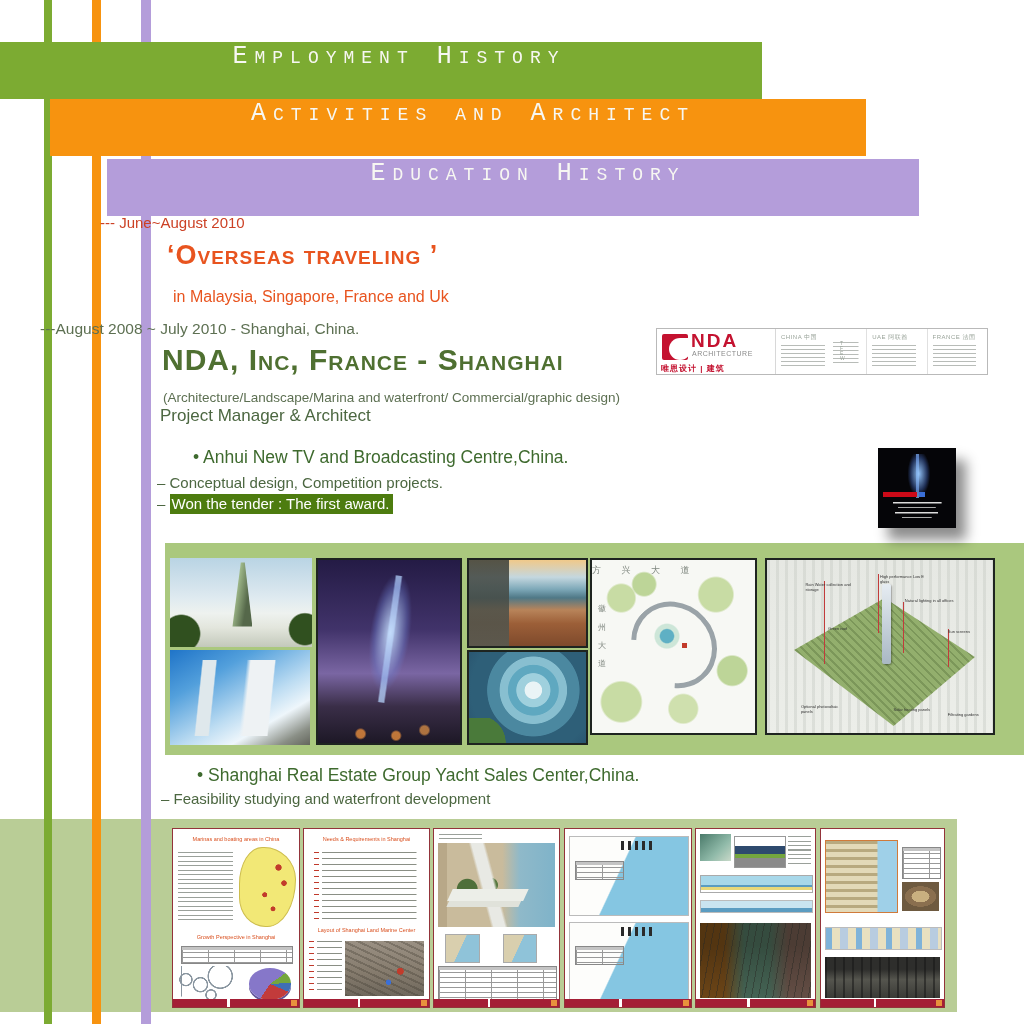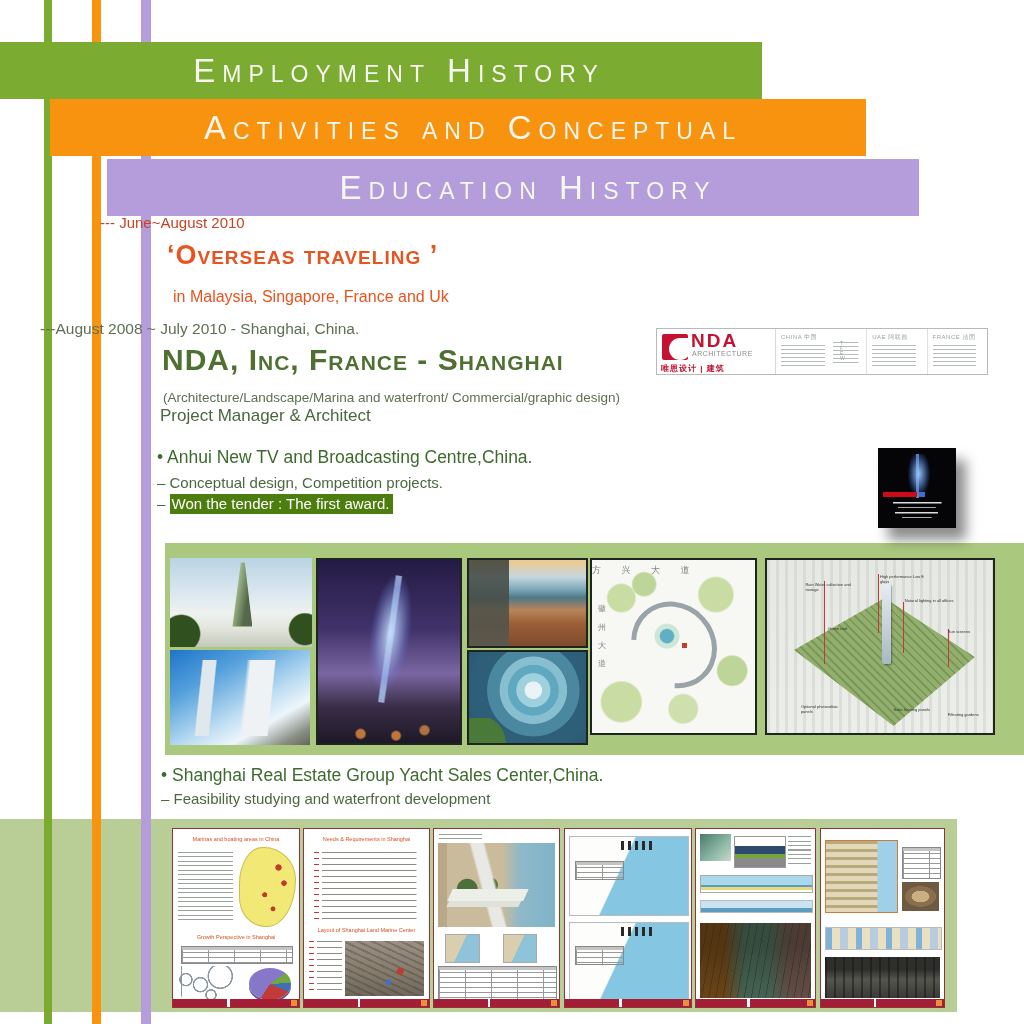--- a/index.html
+++ b/index.html
@@ -4,37 +4,37 @@
 <style>
   html,body{margin:0;padding:0;background:#fff;}
   .page{position:relative;width:1024px;height:1024px;background:#fff;overflow:hidden;
         font-family:"Liberation Sans",sans-serif;}
   
   .stripe{position:absolute;top:0;height:1024px;z-index:1;}
   .stripe.green{left:44px;width:8px;background:#7cab32;}
   .stripe.orange{left:92px;width:9px;background:#f7930f;}
   .stripe.purple{left:141px;width:10px;background:#b49dda;}
   
-  .banner{position:absolute;z-index:2;display:flex;align-items:center;justify-content:center;
-          color:#f7f7f2;font-variant:small-caps;letter-spacing:7px;font-size:33px;font-weight:400;}
+  .banner{position:absolute;z-index:2;display:flex;align-items:flex-start;justify-content:center;
+          color:#f7f7f2;font-variant:small-caps;letter-spacing:7px;font-size:25px;font-weight:400;font-family:Liberation Mono, monospace;}
   .banner.b-green{left:0;top:42px;width:762px;height:57px;background:#7cab32;padding-left:36px;box-sizing:border-box;}
   .banner.b-orange{left:50px;top:99px;width:816px;height:57px;background:#f7930f;padding-left:30px;box-sizing:border-box;}
   .banner.b-purple{left:107px;top:159px;width:812px;height:57px;background:#b49dda;padding-left:30px;box-sizing:border-box;}
   
   .txt{position:absolute;z-index:3;white-space:nowrap;}
   .date1{left:100px;top:214px;font-size:15px;color:#cc4125;}
   .h-overseas{left:167px;top:240px;font-size:27px;font-weight:bold;font-variant:small-caps;
               letter-spacing:1px;color:#e8541f;}
   .sub-overseas{left:173px;top:288px;font-size:16px;color:#e8541f;}
   .date2{left:40px;top:320px;font-size:15.5px;color:#5d7052;}
   .h-nda{left:162px;top:343px;font-size:30px;font-weight:bold;font-variant:small-caps;
          letter-spacing:1px;color:#4f7031;}
   .disciplines{left:163px;top:390px;font-size:13.5px;color:#5d7052;}
   .role{left:160px;top:406px;font-size:17px;color:#4c6741;}
-  .bullet{font-size:17.5px;color:#3e6a2e;}
+  .bullet{font-size:17.5px;color:#3e6a2e;margin-left:36px;}
   .b-anhui{left:157px;top:447px;}
   .l-anhui1{left:157px;top:474px;font-size:15px;color:#4c6741;}
   .l-anhui2{left:157px;top:495px;font-size:15px;color:#4c6741;}
   .hl{background:#4d7c0f;color:#fff;padding:1px 4px 2px 2px;}
   .b-yacht{left:161px;top:765px;}
   .l-yacht{left:161px;top:790px;font-size:15px;color:#4c6741;}
   
   .nda-card{position:absolute;left:656px;top:328px;width:332px;height:47px;background:#fff;
             border:1px solid #b9b9b9;z-index:3;display:flex;box-sizing:border-box;}
   .nc-logo{width:118px;position:relative;border-right:1px solid #d8d8d8;}
@@ -232,21 +232,21 @@
 
   <div class="sage"></div>
   <div class="stripe green"></div>
   <div class="stripe orange"></div>
   <div class="stripe purple"></div>
 
   <div class="banner b-green">
     <span>Employment History</span>
   </div>
   <div class="banner b-orange">
-    <span>Activities and Conceptual</span>
+    <span>Activities and Architect</span>
   </div>
   <div class="banner b-purple">
     <span>Education History</span>
   </div>
 
   <div class="txt date1">--- June~August 2010</div>
   <div class="txt h-overseas">‘Overseas traveling ’</div>
   <div class="txt sub-overseas">in Malaysia, Singapore, France and Uk</div>
 
   <div class="txt date2">---August 2008 ~ July 2010  - Shanghai, China.</div>

